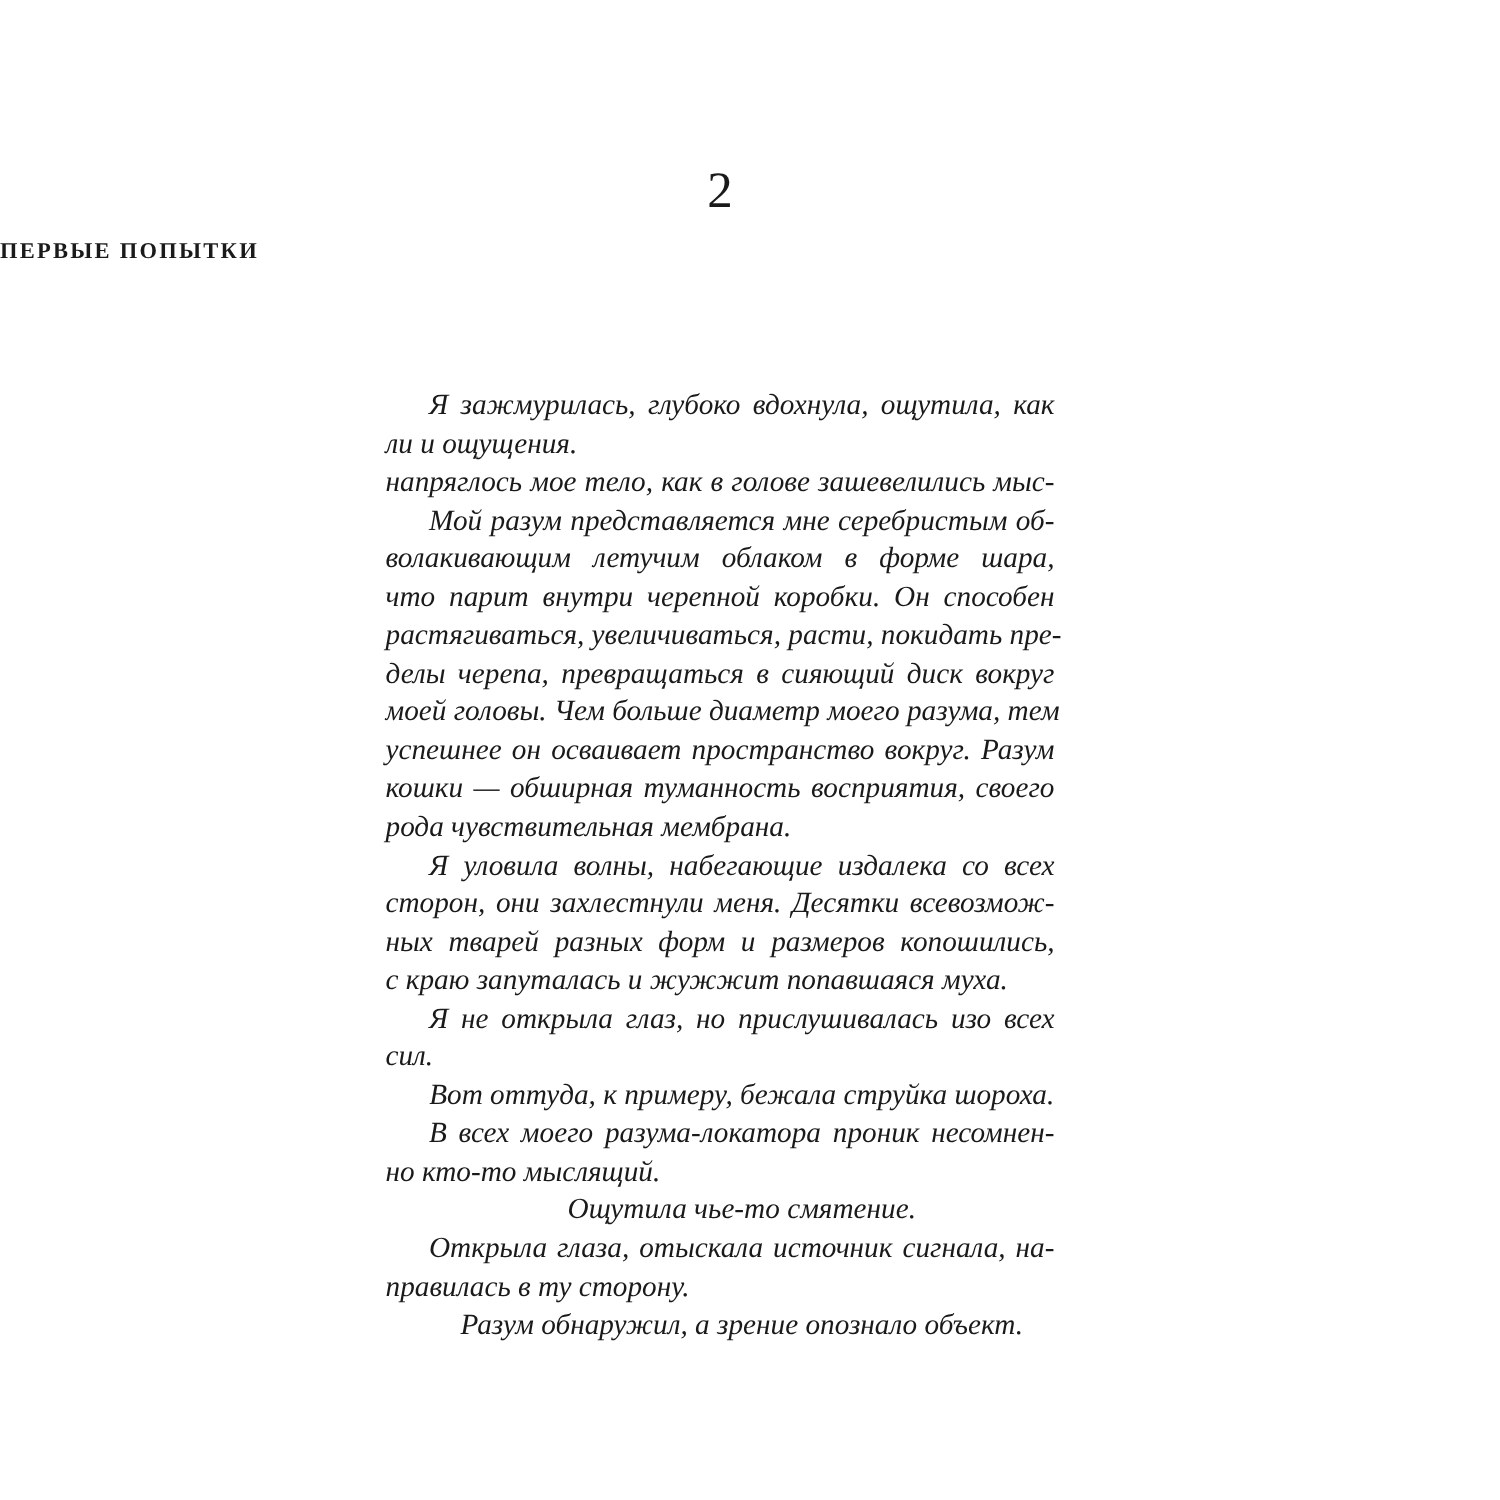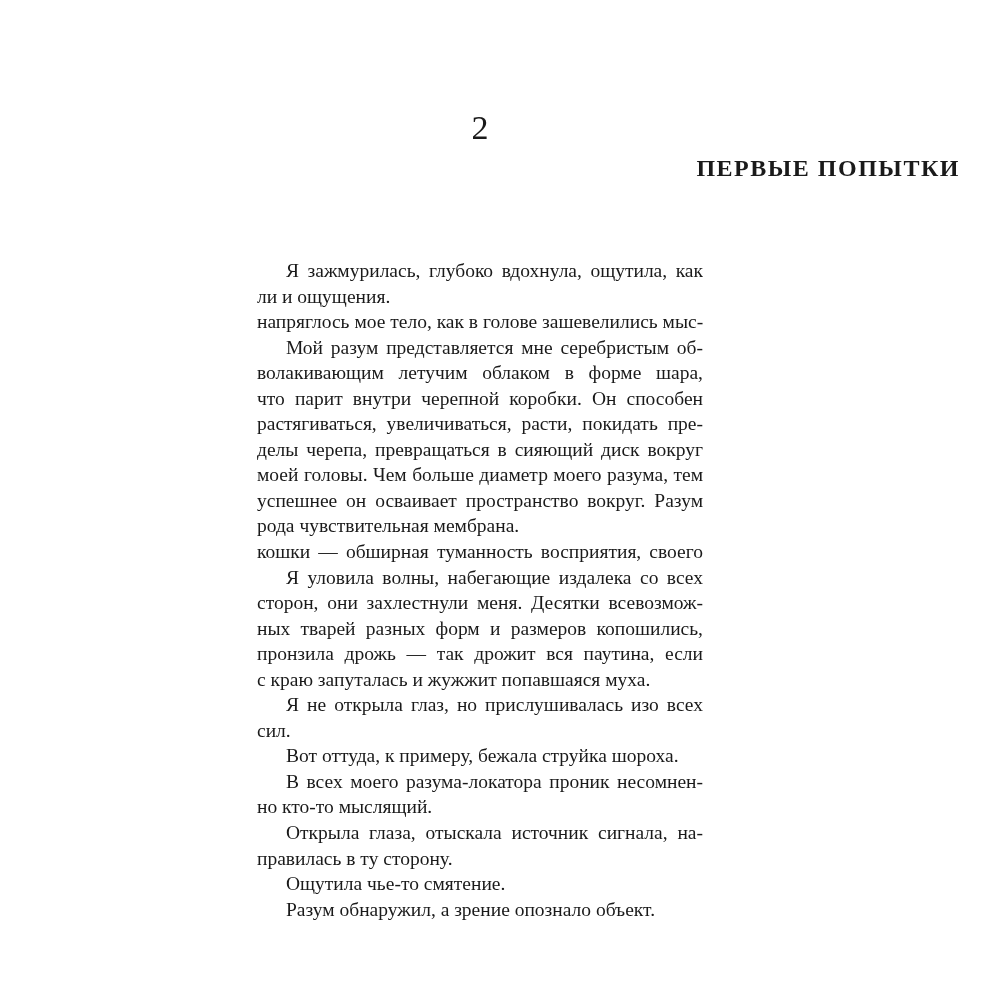--- a/index.html
+++ b/index.html
@@ -28,46 +28,48 @@
       text-align: center;
       font-size: 34px;
       line-height: 40px;
       font-weight: normal;
     }
     .chapter-title {
       position: absolute;
       top: 155px;
       left: 0;
       width: 960px;
-      text-align: right;
-      font-size: 24px;
+      text-align: left;
+      font-size: 15px;
       font-weight: bold;
       letter-spacing: 1.5px;
       line-height: 26px;
     }
     .body-text {
       position: absolute;
       top: 258px;
       left: 257px;
       width: 446px;
       font-size: 19.5px;
       line-height: 25.55px;
+      font-style: italic;
     }
     .line {
       display: block;
       height: 25.55px;
       white-space: nowrap;
       overflow: visible;
     }
     .line.justify {
       text-align: justify;
       text-align-last: justify;
     }
     .line.indent {
       padding-left: 29px;
+      text-align: center;
     }
   </style>
 </head>
 <body>
 
 <div class="page">
   <div class="chapter-number">2</div>
   <div class="chapter-title">ПЕРВЫЕ ПОПЫТКИ</div>
   <div class="body-text" id="body-text">
       <div>
@@ -76,45 +78,44 @@
         <span class="line justify">напряглось мое тело, как в голове зашевелились мыс-</span>
       </div>
       <div>
         <span class="line indent justify">Мой разум представляется мне серебристым об-</span>
         <span class="line justify">волакивающим летучим облаком в форме шара,</span>
         <span class="line justify">что парит внутри черепной коробки. Он способен</span>
         <span class="line justify">растягиваться, увеличиваться, расти, покидать пре-</span>
         <span class="line justify">делы черепа, превращаться в сияющий диск вокруг</span>
         <span class="line justify">моей головы. Чем больше диаметр моего разума, тем</span>
         <span class="line justify">успешнее он осваивает пространство вокруг. Разум</span>
+        <span class="line justify">кошки — обширная туманность восприятия, своего</span>
         <span class="line">рода чувствительная мембрана.</span>
-        <span class="line justify">кошки — обширная туманность восприятия, своего</span>
       </div>
       <div>
         <span class="line indent justify">Я уловила волны, набегающие издалека со всех</span>
         <span class="line justify">сторон, они захлестнули меня. Десятки всевозмож-</span>
         <span class="line justify">ных тварей разных форм и размеров копошились,</span>
-        <span class="line justify">пронзила дрожь — так дрожит вся паутина, если</span>
         <span class="line">с краю запуталась и жужжит попавшаяся муха.</span>
       </div>
       <div>
         <span class="line indent justify">Я не открыла глаз, но прислушивалась изо всех</span>
         <span class="line">сил.</span>
       </div>
       <div>
         <span class="line indent">Вот оттуда, к примеру, бежала струйка шороха.</span>
       </div>
       <div>
         <span class="line indent justify">В всех моего разума-локатора проник несомнен-</span>
         <span class="line">но кто-то мыслящий.</span>
       </div>
       <div>
+        <span class="line indent">Ощутила чье-то смятение.</span>
+      </div>
+      <div>
         <span class="line indent justify">Открыла глаза, отыскала источник сигнала, на-</span>
         <span class="line">правилась в ту сторону.</span>
-      </div>
-      <div>
-        <span class="line indent">Ощутила чье-то смятение.</span>
       </div>
       <div>
         <span class="line indent">Разум обнаружил, а зрение опознало объект.</span>
       </div>
     </div>
 </div>
 
 </body></html>

